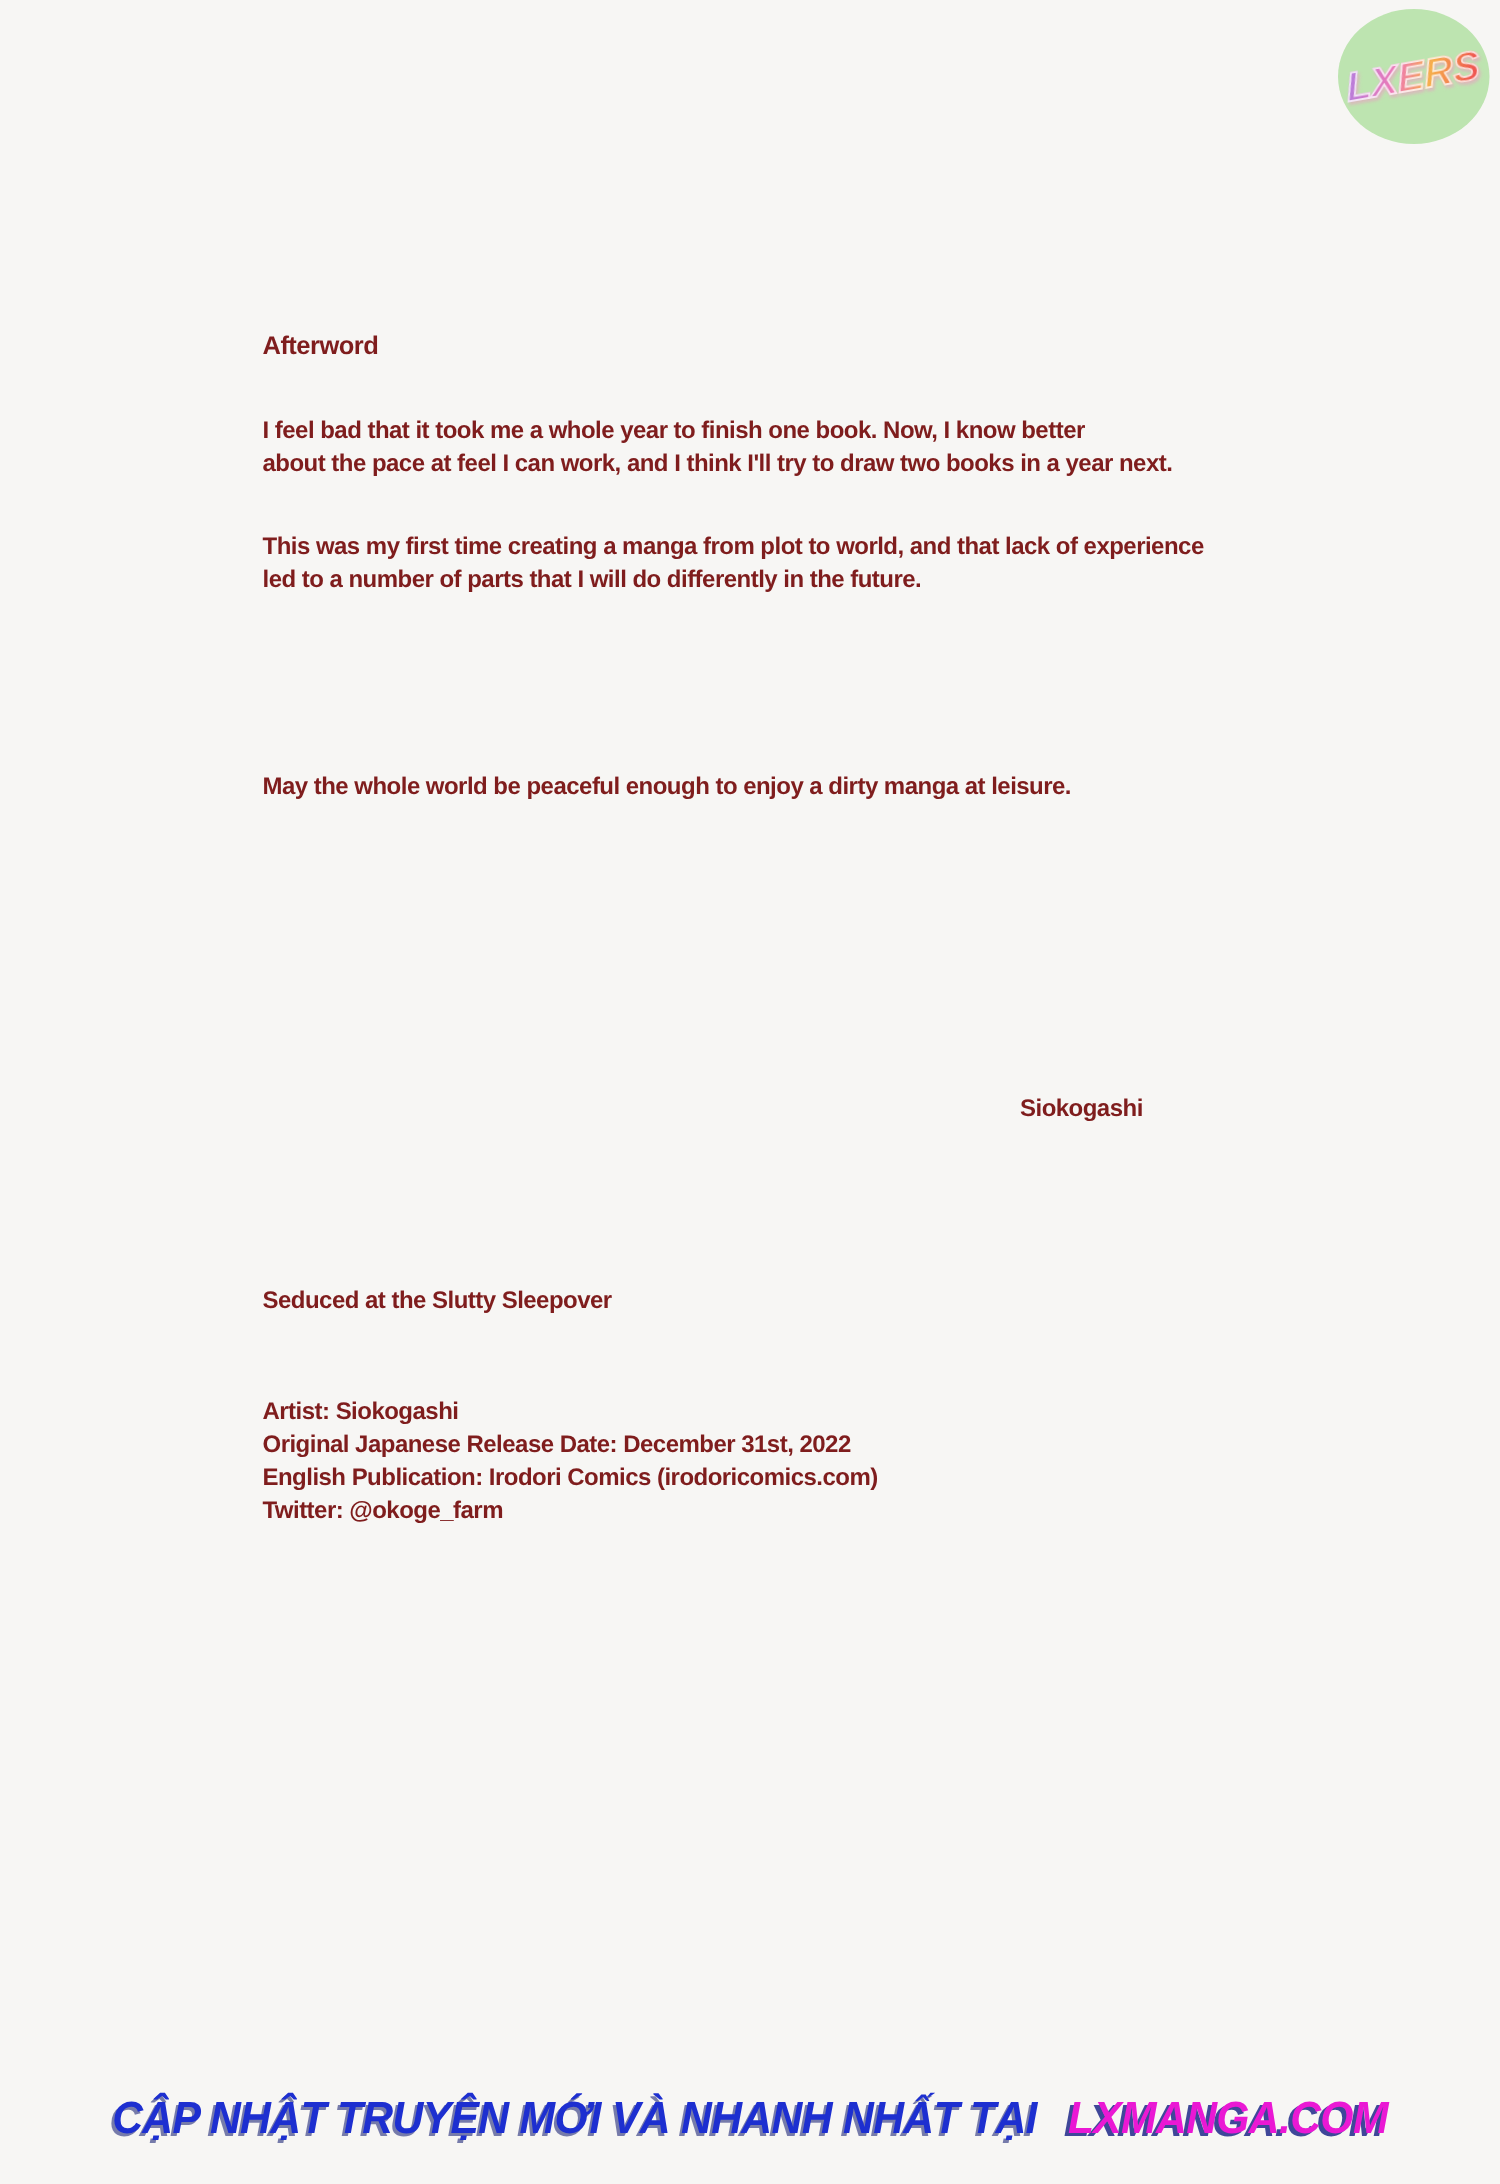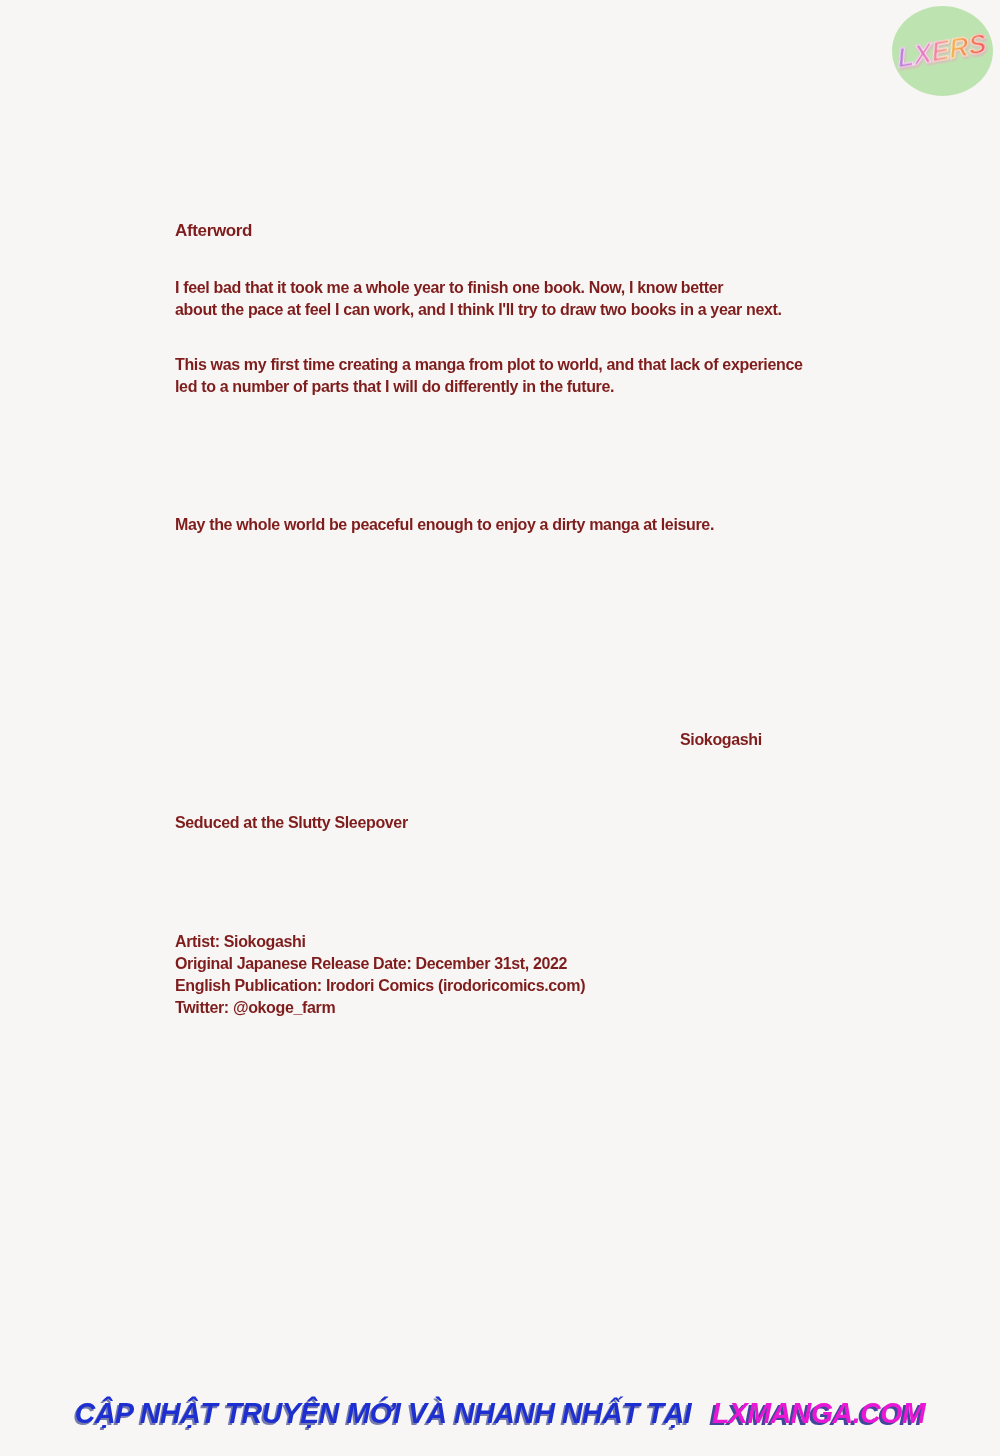--- a/index.html
+++ b/index.html
@@ -20,21 +20,21 @@
     line-height: 22px;
     letter-spacing: -0.35px;
     white-space: pre-line;
   }
   .heading   { top: 220px;  left: 175px; font-size: 17px; }
   .para-1    { top: 277px;  left: 175px; }
   .para-2    { top: 354px;  left: 175px; }
   .para-3    { top: 429px;  left: 175px; }
   .para-4    { top: 514px;  left: 175px; text-align: right; }
   .signature { top: 693px;  left: 680px; margin-top: 36px; }
-  .booktitle { top: 812px;  left: 175px; }
+  .booktitle { top: 857px;  left: 175px; }
   .credits   { top: 931px;  left: 175px; }
   .warning   { top: 1045px; left: 175px; }
 
   
   .logo {
     position: absolute;
     left: 892px;
     top: 6px;
     width: 101px;
     height: 90px;

